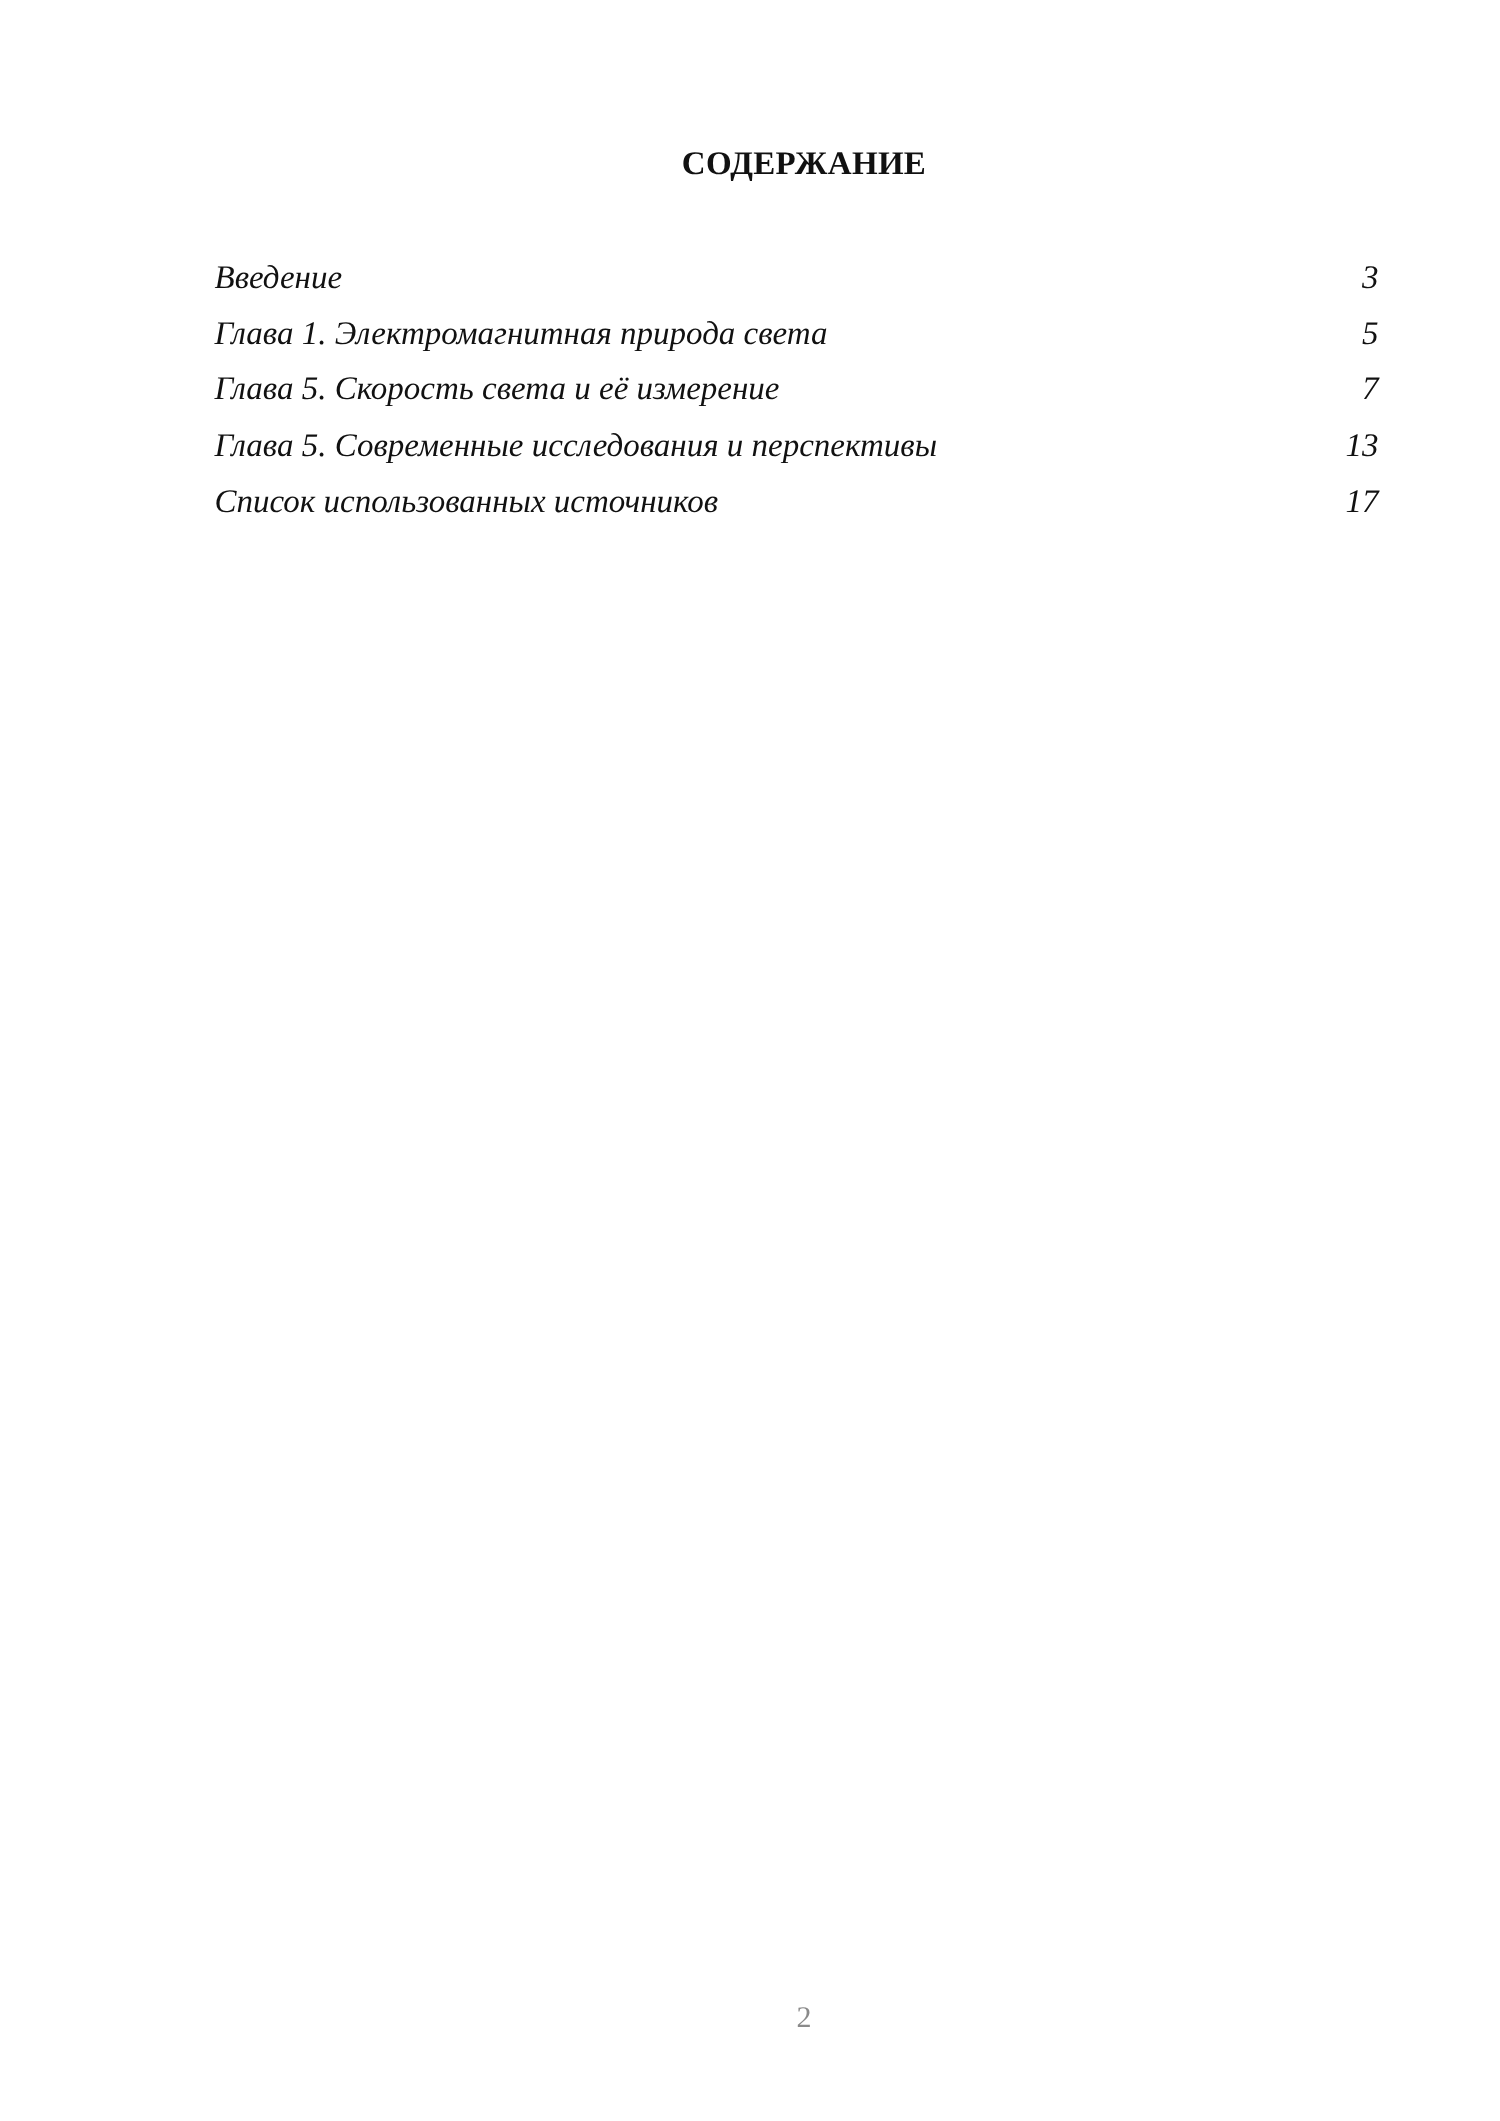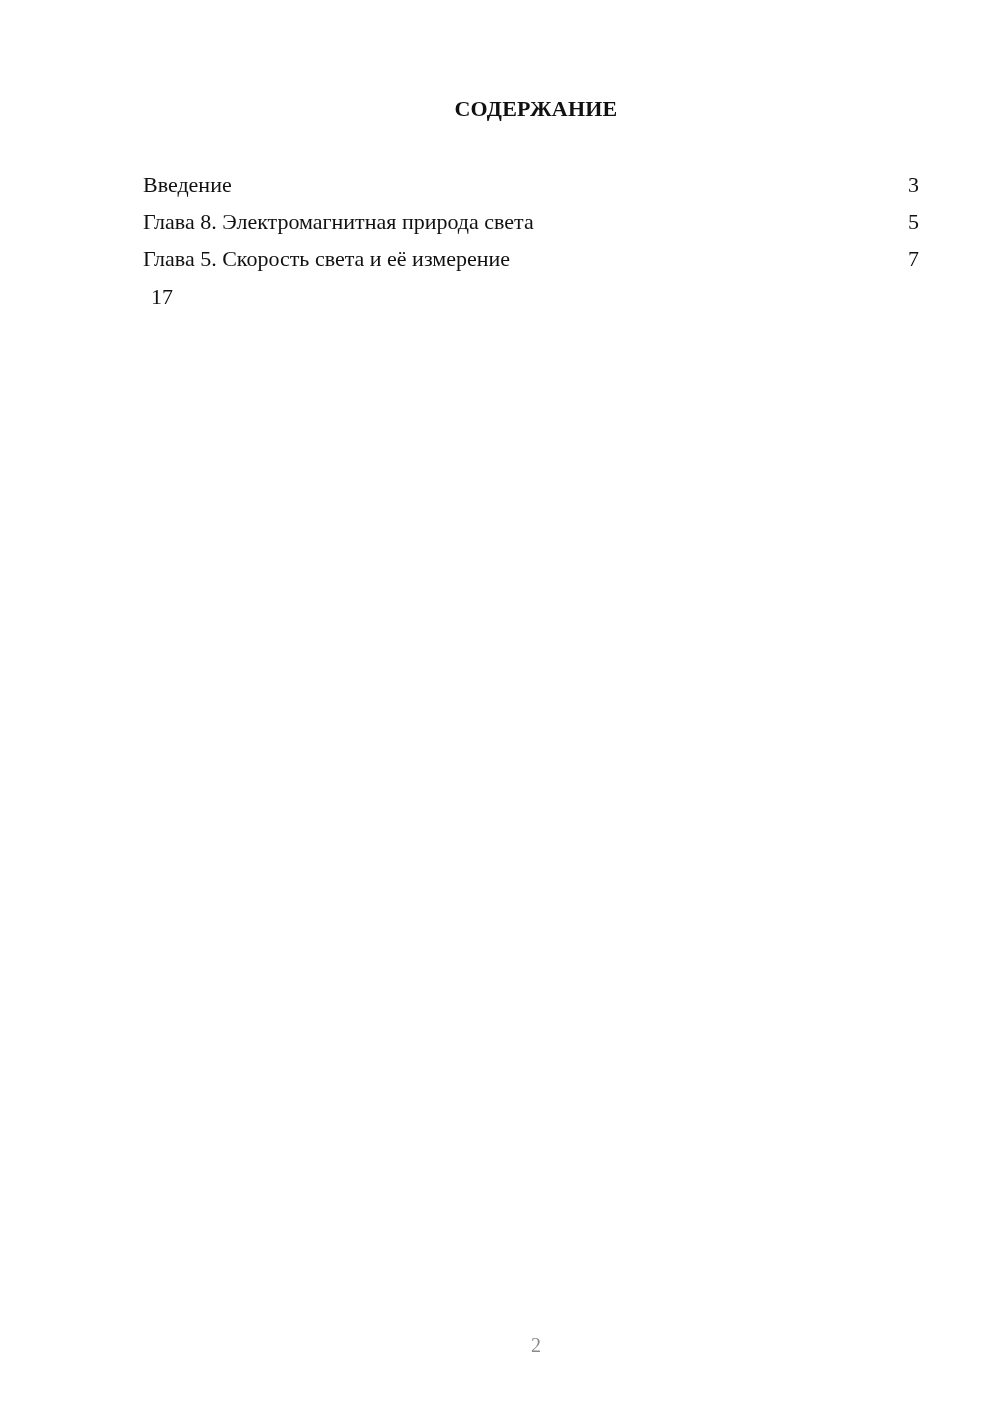--- a/index.html
+++ b/index.html
@@ -33,20 +33,21 @@
       letter-spacing: 0.2px;
     }
     .toc-list {
       position: absolute;
       top: 170px;
       left: 143px;
       width: 776px;
       margin: 0;
       padding: 0;
       list-style: none;
+      font-style: italic;
     }
     .toc-row {
       display: flex;
       justify-content: space-between;
       align-items: baseline;
       height: 37.2px;
       font-size: 22px;
       line-height: 30px;
     }
     .toc-label {
@@ -71,26 +72,31 @@
 
 <div class="page">
   <div class="toc-title">СОДЕРЖАНИЕ</div>
 
   <ul class="toc-list">
     <li class="toc-row">
       <span class="toc-label">Введение</span>
       <span class="toc-page">3</span>
     </li>
     <li class="toc-row">
-      <span class="toc-label">Глава 8. Электромагнитная природа света</span>
+      <span class="toc-label">Глава 1. Электромагнитная природа света</span>
       <span class="toc-page">5</span>
     </li>
     <li class="toc-row">
       <span class="toc-label">Глава 5. Скорость света и её измерение</span>
       <span class="toc-page">7</span>
     </li>
     <li class="toc-row">
+      <span class="toc-label">Глава 5. Современные исследования и перспективы</span>
+      <span class="toc-page">13</span>
+    </li>
+    <li class="toc-row">
+      <span class="toc-label">Список использованных источников</span>
       <span class="toc-page">17</span>
     </li>
   </ul>
 
   <div class="page-number">2</div>
 </div>
 
 </body></html>

